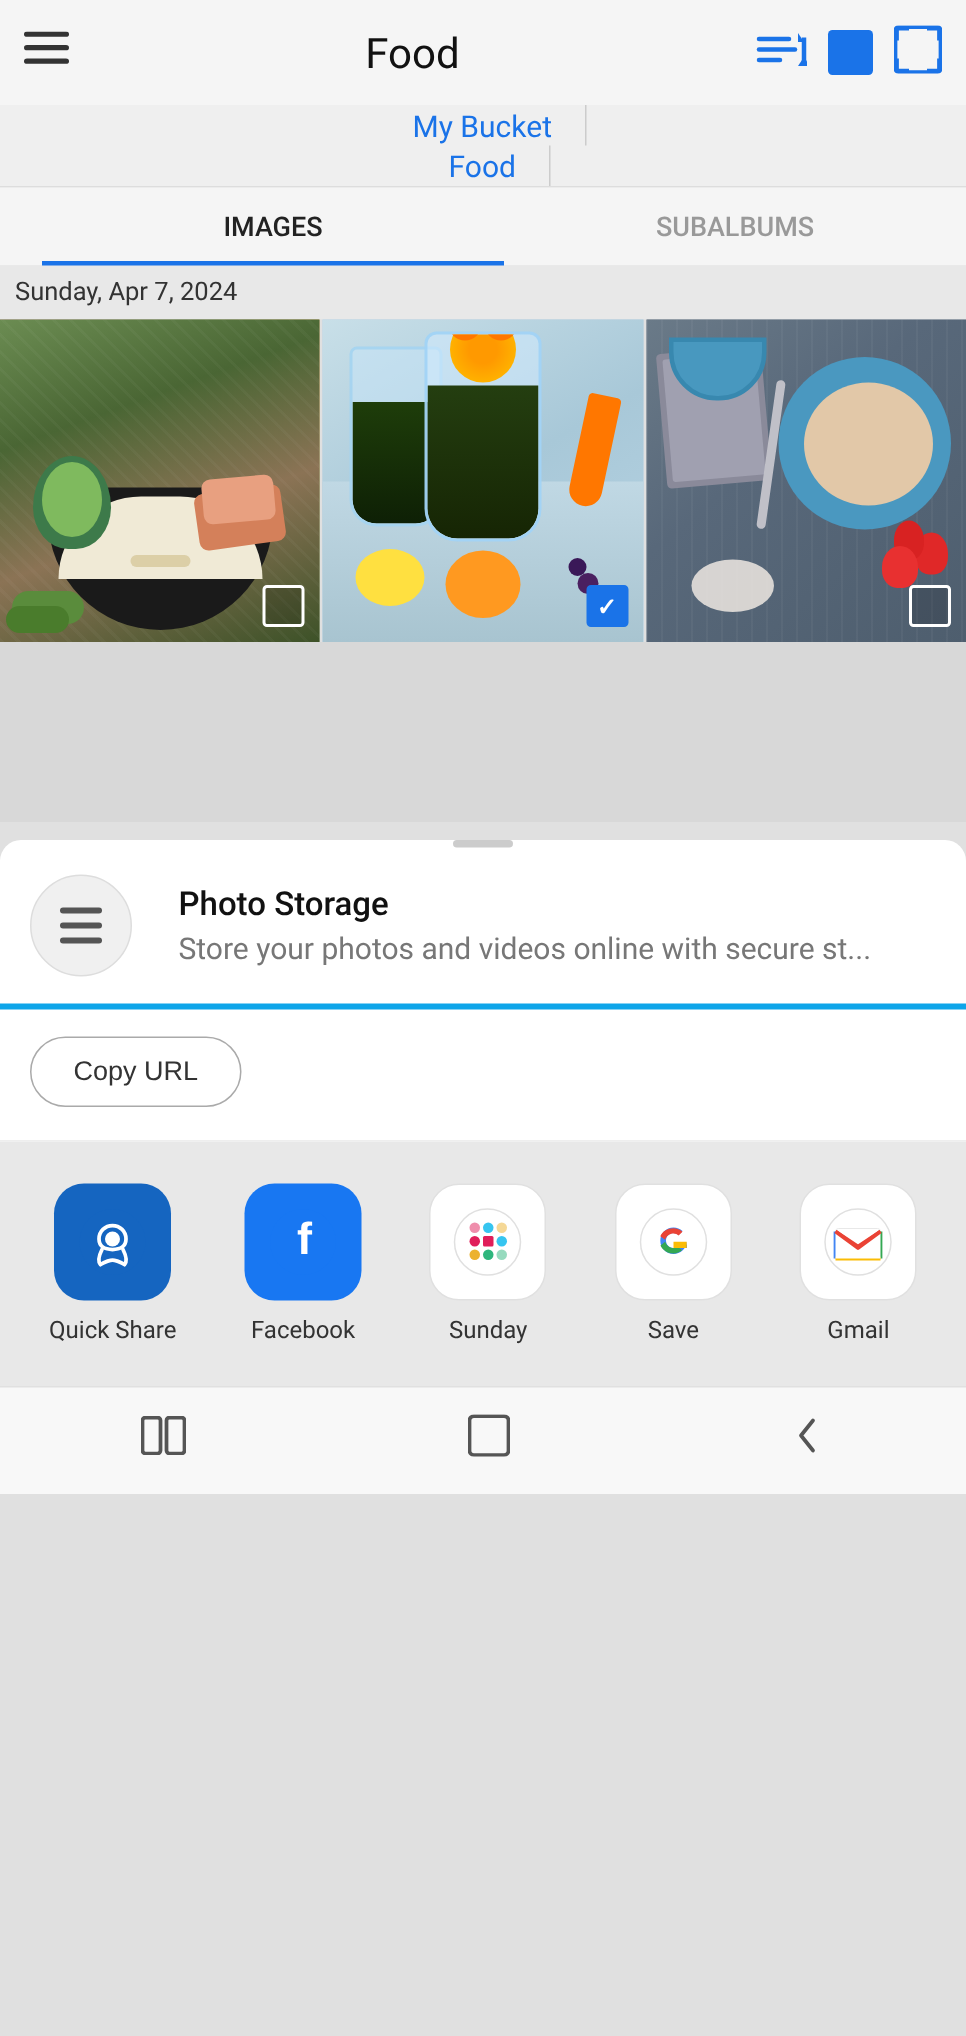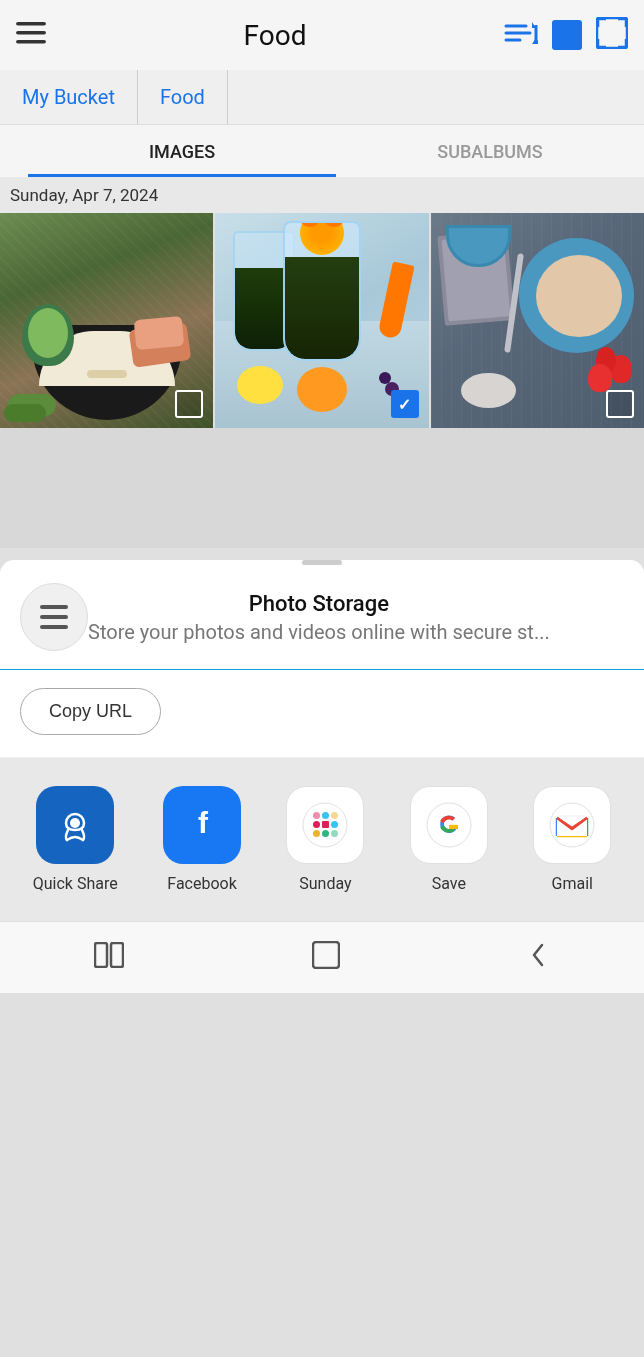--- a/index.html
+++ b/index.html
@@ -37,20 +37,21 @@
       cursor: pointer;
     }
 
     
     .breadcrumb-row {
       display: flex;
       background: #efefef;
       height: 55px;
       align-items: center;
       border-bottom: 1px solid #ddd;
+      flex-direction: column;
     }
     .breadcrumb-item {
       padding: 0 22px;
       height: 100%;
       display: flex;
       align-items: center;
       font-size: 20px;
       color: #1a73e8;
       cursor: pointer;
       border-right: 1px solid #ccc;
@@ -166,23 +167,22 @@
       background: #ccc;
       border-radius: 3px;
       margin: 12px auto 0;
     }
 
     
     .storage-item {
       display: flex;
       align-items: center;
       padding: 18px 20px;
-      gap: 0;
-      border-bottom: 1px solid #0ea5e9;
-      text-align: center;
+      gap: 31px;
+      border-bottom: 4px solid #0ea5e9;
     }
     .storage-icon-wrap {
       width: 68px;
       height: 68px;
       border-radius: 50%;
       background: #f0f0f0;
       border: 1.5px solid #ddd;
       display: flex;
       align-items: center;
       justify-content: center;

